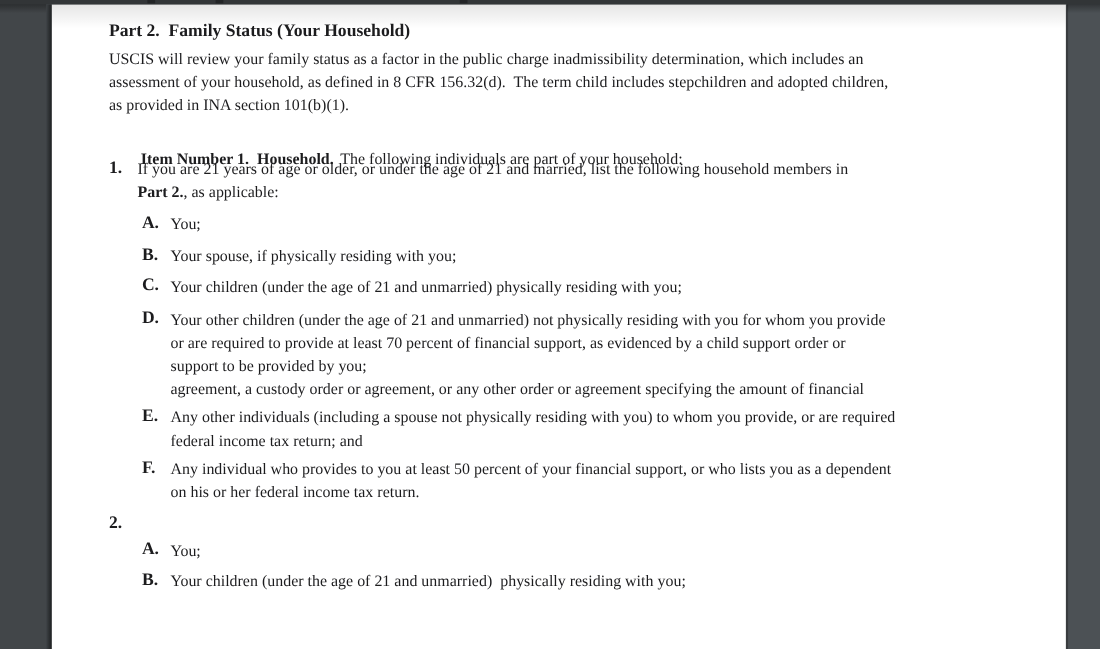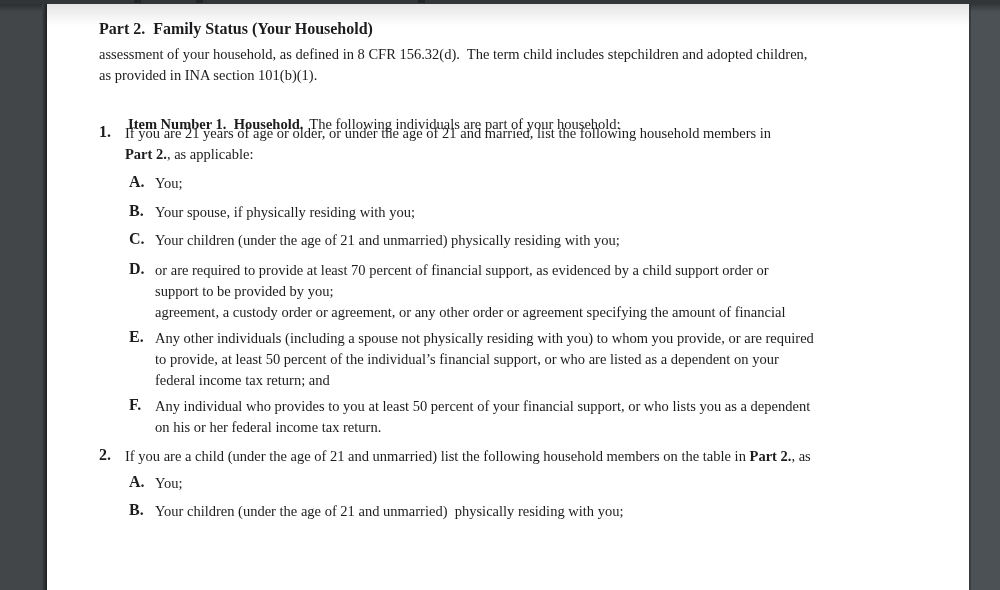--- a/index.html
+++ b/index.html
@@ -65,20 +65,21 @@
   <div class="gutter-right"></div>
 
   <div class="page">
     <div class="page-top-shade"></div>
 
     <div class="content">
 
       <h1 class="line mb5">Part 2.  Family Status (Your Household)</h1>
 
       <div class="mb7">
+        <div class="line">USCIS will review your family status as a factor in the public charge inadmissibility determination, which includes an</div>
         <div class="line">assessment of your household, as defined in 8 CFR 156.32(d).  The term child includes stepchildren and adopted children,</div>
         <div class="line">as provided in INA section 101(b)(1).</div>
       </div>
 
       <div class="line mb9">
         <b>Item Number 1.  Household.</b><span class="gap">The following individuals are part of your household:</span>
       </div>
 
       <div class="oli mb8">
         <span class="num">1.</span>
@@ -105,47 +106,46 @@
       <div class="subitem mb9">
         <span class="letter">C.</span>
         <div class="obody">
             <div class="line">Your children (under the age of 21 and unmarried) physically residing with you;</div>
           </div>
       </div>
 
       <div class="subitem mb5">
         <span class="letter">D.</span>
         <div class="obody">
+          <div class="line">Your other children (under the age of 21 and unmarried) not physically residing with you for whom you provide</div>
           <div class="line">or are required to provide at least 70 percent of financial support, as evidenced by a child support order or</div>
           <div class="line">support to be provided by you;</div>
           <div class="line">agreement, a custody order or agreement, or any other order or agreement specifying the amount of financial</div>
         </div>
       </div>
 
       <div class="subitem mb5">
         <span class="letter">E.</span>
         <div class="obody">
           <div class="line">Any other individuals (including a spouse not physically residing with you) to whom you provide, or are required</div>
-          <div class="line">to provide, at least 50 percent of the individual’s financial support, or who are listed as a dependent on your</div>
           <div class="line">federal income tax return; and</div>
         </div>
       </div>
 
       <div class="subitem mb8">
         <span class="letter">F.</span>
         <div class="obody">
           <div class="line">Any individual who provides to you at least 50 percent of your financial support, or who lists you as a dependent</div>
           <div class="line">on his or her federal income tax return.</div>
         </div>
       </div>
 
       <div class="oli mb6">
         <span class="num">2.</span>
         <div class="obody">
-          <div class="line"><span>If you are a child (under the age of 21 and unmarried) list the following household members on the table in </span><b>Part 2.</b><span>, as</span></div>
         </div>
       </div>
 
       <div class="subitem mb7">
         <span class="letter">A.</span>
         <div class="obody">
             <div class="line">You;</div>
           </div>
       </div>
 

